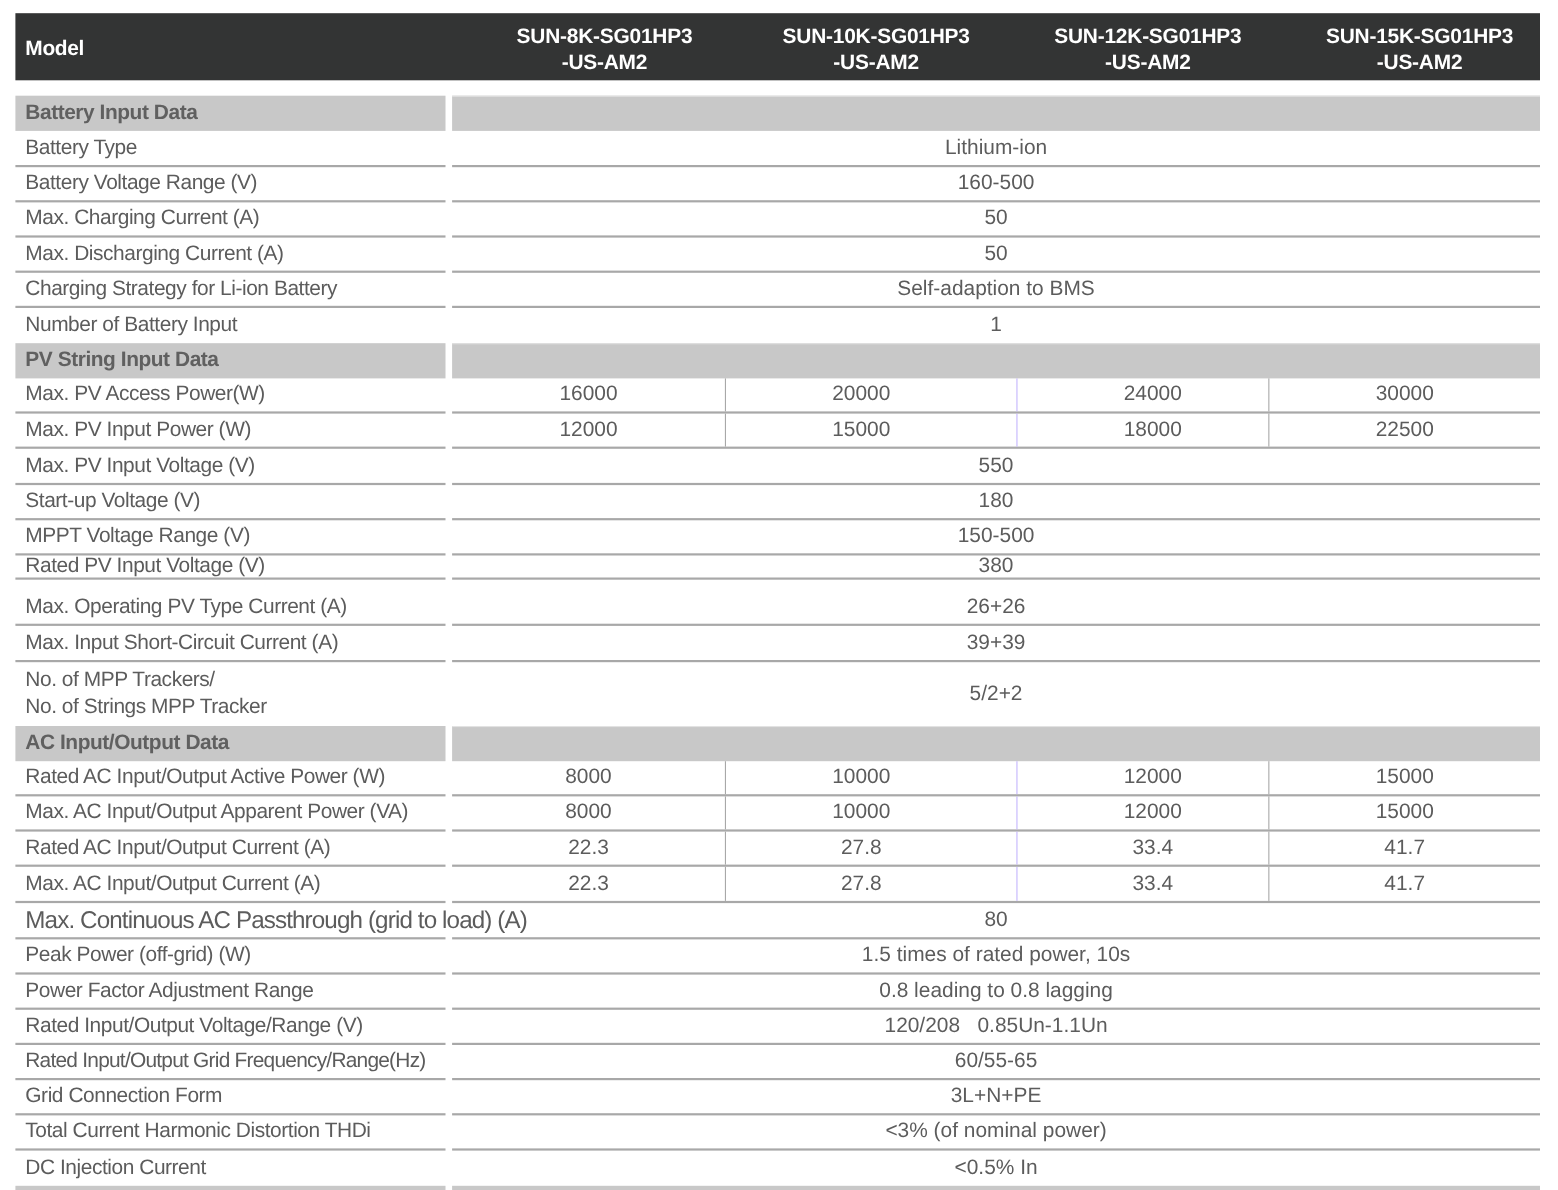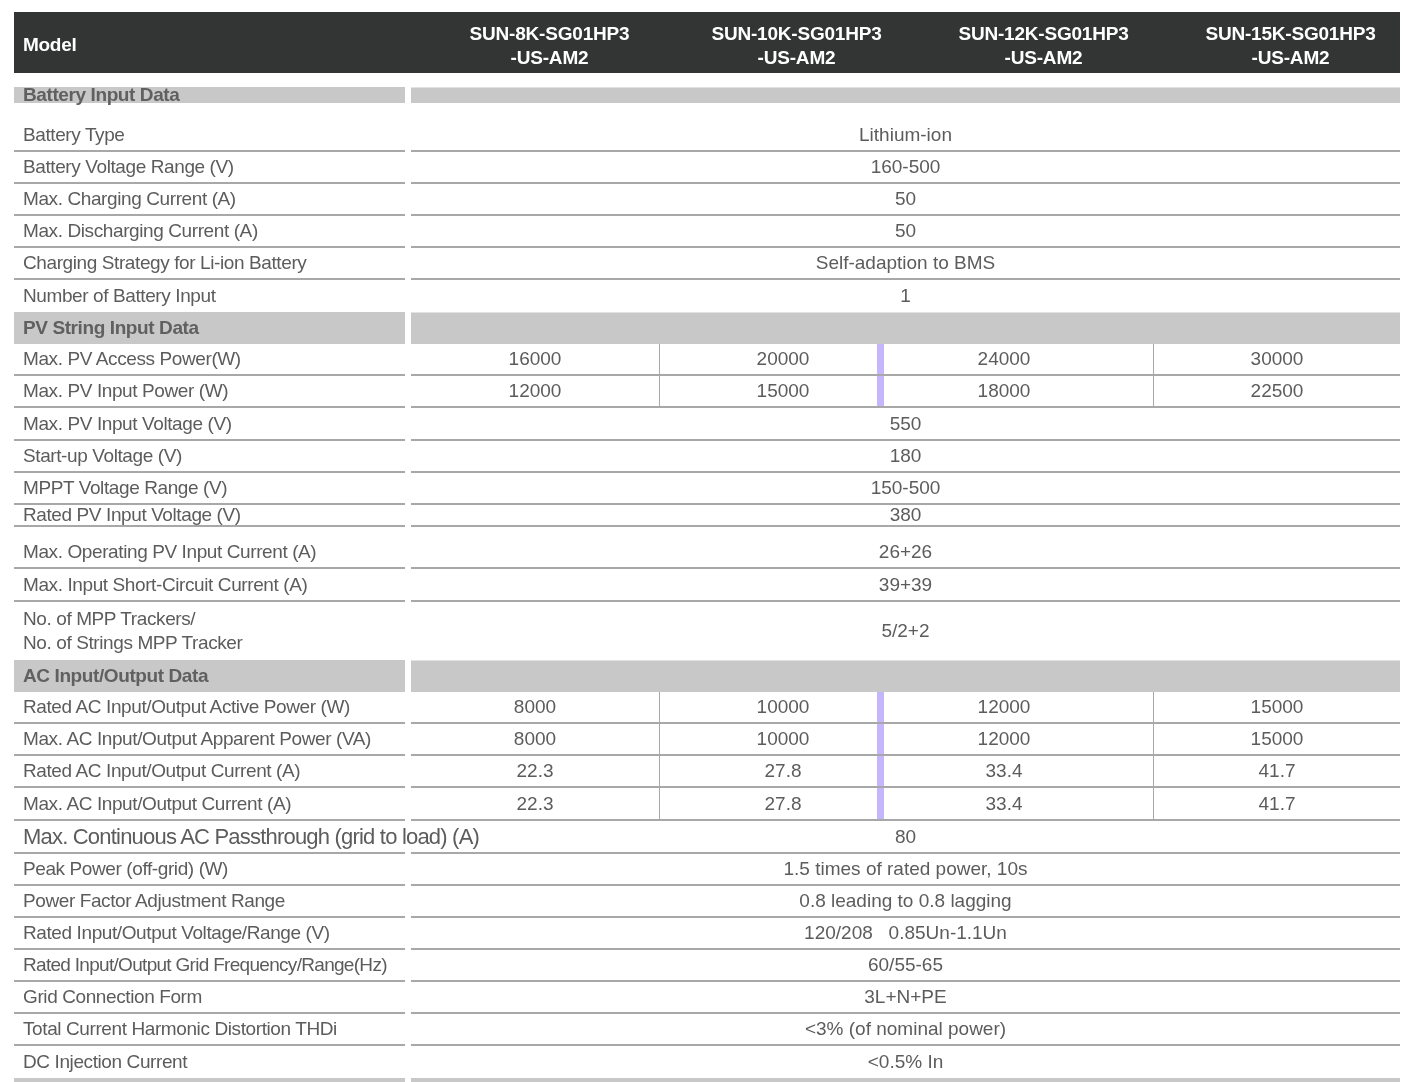--- a/index.html
+++ b/index.html
@@ -12,21 +12,21 @@
   .lbl { position:absolute; left:0; width:391px; top:0; bottom:0; box-sizing:border-box; padding-left:9px;
          font-size:19px; letter-spacing:-0.4px; display:flex; align-items:center; white-space:nowrap; }
   .val { position:absolute; left:397px; width:989px; top:0; bottom:0; }
   .row.data .lbl, .row.data .val { border-bottom:2px solid #a8a8a8; }
   .row.sec .lbl { background:#c8c8c8; font-weight:bold; color:#606060; }
   .row.sec .val { background:#c8c8c8; border-top:1px solid #e2e2e2; box-sizing:border-box; }
   .span { position:absolute; left:0; right:0; top:0; bottom:0; display:flex; align-items:center; justify-content:center; font-size:19px; }
   .cell { position:absolute; top:0; bottom:0; display:flex; align-items:center; justify-content:center; font-size:19px; box-sizing:border-box; }
   .cell.c0 { left:0; width:248px; }
   .cell.c1 { left:248px; width:247px; border-left:1px solid #a8a8a8; }
-  .cell.c2 { left:466px; width:247px; border-left:7px solid #c4b5fd; }
+  .cell.c2 { left:513px; width:247px; border-left:1px solid #c4b5fd; }
   .cell.c3 { left:742px; width:247px; border-left:1px solid #a8a8a8; }
   .two-line { line-height:24px; white-space:normal; }
   .bottom-bar { position:absolute; top:1078px; height:4px; background:#c8c8c8; }
 </style>
 </head>
 <body>
 
 <div class="header">
   <div class="model">Model</div>
   <div class="col" style="left:412px;">
@@ -40,21 +40,21 @@
   <div class="col" style="left:906px;">
     <div>SUN-12K-SG01HP3</div>
     <div>-US-AM2</div>
   </div>
   <div class="col" style="left:1153px;">
     <div>SUN-15K-SG01HP3</div>
     <div>-US-AM2</div>
   </div>
 </div>
 
-<div class="row sec" style="top:87px;height:16px;">
+<div class="row sec" style="top:87px;height:32px;">
   <div class="lbl">Battery Input Data</div>
   <div class="val"></div>
 </div>
 <div class="row data" style="top:119px;height:33px;">
   <div class="lbl">Battery Type</div>
   <div class="val">
       <div class="span">Lithium-ion</div>
     </div>
 </div>
 <div class="row data" style="top:152px;height:32px;">
@@ -128,21 +128,21 @@
       <div class="span">150-500</div>
     </div>
 </div>
 <div class="row data" style="top:505px;height:22px;">
   <div class="lbl">Rated PV Input Voltage (V)</div>
   <div class="val">
       <div class="span">380</div>
     </div>
 </div>
 <div class="row data" style="top:537px;height:32px;">
-  <div class="lbl">Max. Operating PV Input Current (A)</div>
+  <div class="lbl">Max. Operating PV Type Current (A)</div>
   <div class="val">
       <div class="span">26+26</div>
     </div>
 </div>
 <div class="row data" style="top:569px;height:33px;">
   <div class="lbl">Max. Input Short-Circuit Current (A)</div>
   <div class="val">
       <div class="span">39+39</div>
     </div>
 </div>

